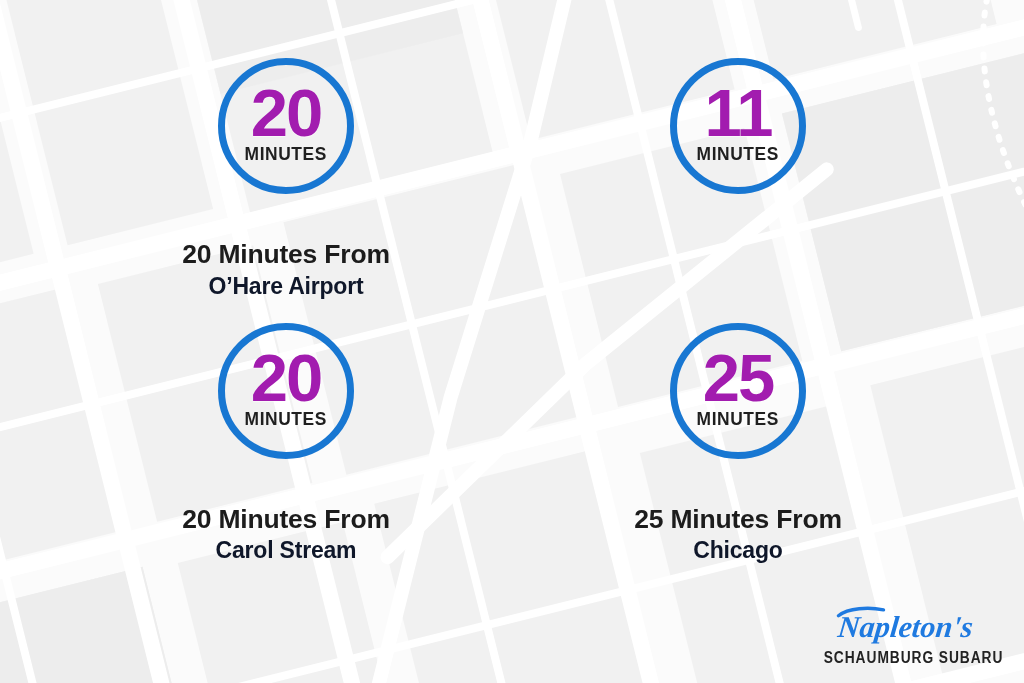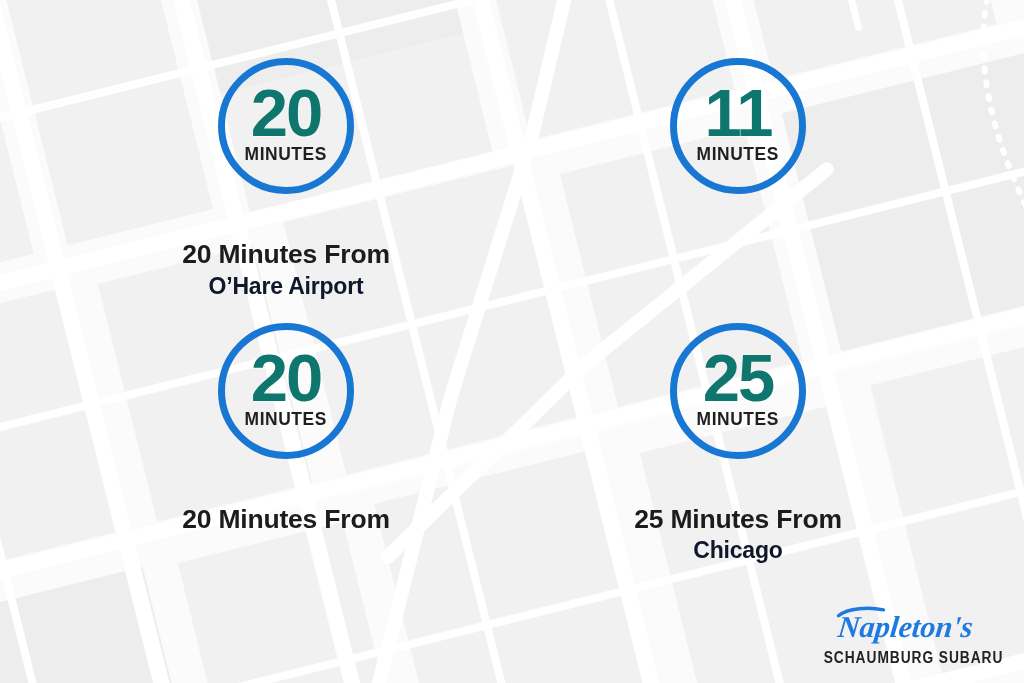--- a/index.html
+++ b/index.html
@@ -63,21 +63,21 @@
     justify-content: center;
     background: transparent;
   }
 
   .badge-number {
     font-family: "Liberation Sans", sans-serif;
     font-weight: bold;
     font-size: 67px;
     line-height: 0.88;
     letter-spacing: -2px;
-    color: #0f766e;
+    color: #a21caf;
     margin-top: -4px;
     text-shadow: 0 1px 0 rgba(255,255,255,0.55);
   }
 
   .badge-unit {
     font-family: "Liberation Sans", sans-serif;
     font-weight: bold;
     font-size: 18.5px;
     line-height: 1;
     letter-spacing: 0.6px;
@@ -225,20 +225,21 @@
       </div>
     </div>
 
     <div class="cell">
       <div class="badge">
         <span class="badge-number">20</span>
         <span class="badge-unit">MINUTES</span>
       </div>
       <div class="caption">
         <div class="caption-line1">20 Minutes From</div>
+        <div class="caption-line2">Carol Stream</div>
       </div>
     </div>
 
     <div class="cell">
       <div class="badge">
         <span class="badge-number">25</span>
         <span class="badge-unit">MINUTES</span>
       </div>
       <div class="caption">
         <div class="caption-line1">25 Minutes From</div>

